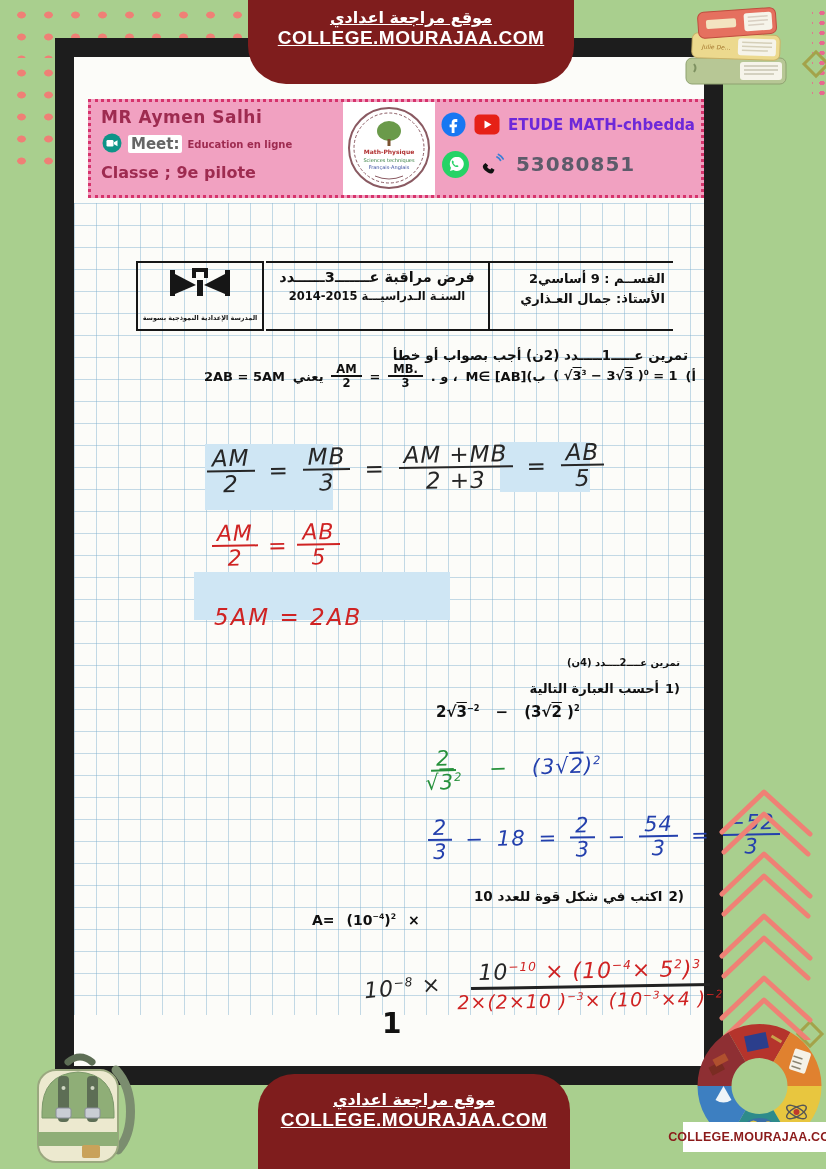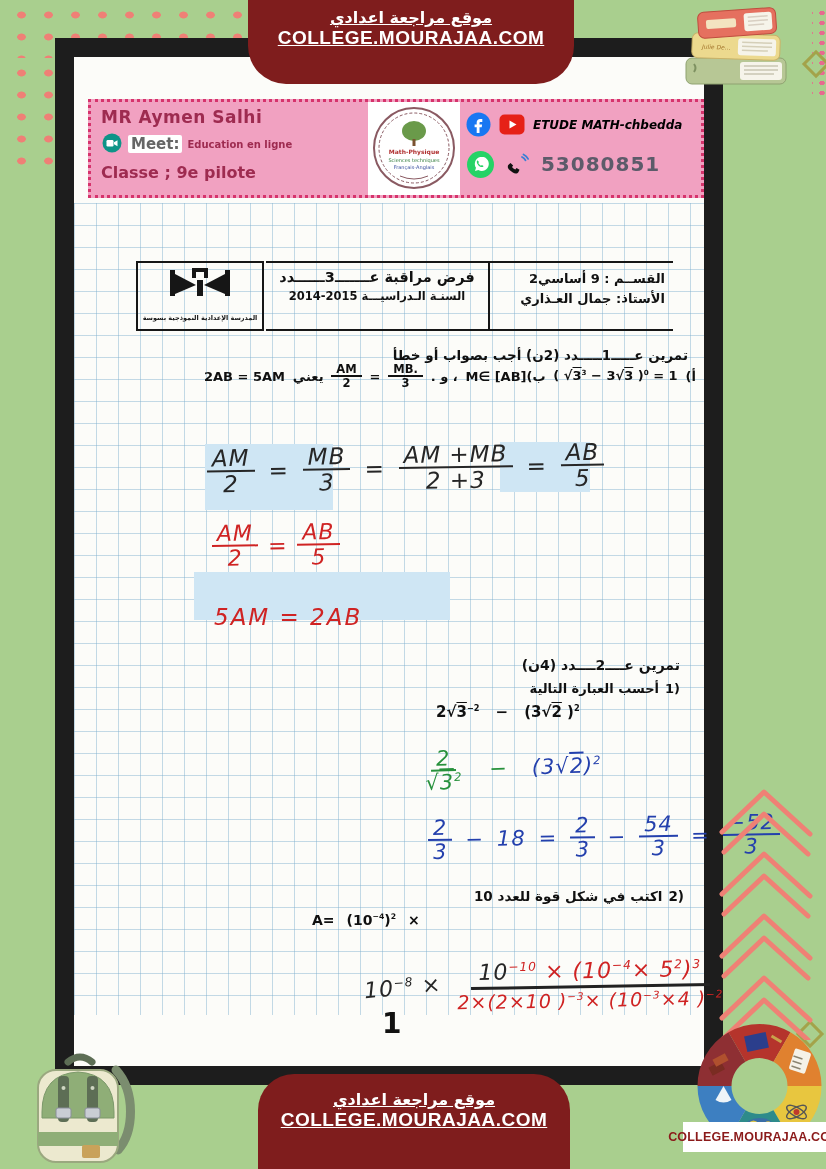--- a/index.html
+++ b/index.html
@@ -26,21 +26,21 @@
          border:3px dotted #d6336c;box-sizing:border-box;display:flex;align-items:stretch;}
   .tc-left{flex:1.3;padding:5px 8px 4px 10px;color:#9e2b50;}
   .tc-name{font-weight:bold;font-size:17px;letter-spacing:.5px;}
   .tc-meetrow{display:flex;align-items:center;gap:5px;margin-top:6px;}
   .meet-chip{background:#fff;color:#666;font-weight:bold;font-size:15px;padding:0 3px;border-radius:2px;}
   .tc-course{font-weight:bold;font-size:10px;}
   .tc-classe{font-weight:bold;font-size:16px;margin-top:8px;}
   .tc-stamp{width:92px;background:#fff;display:flex;align-items:center;justify-content:center;}
   .tc-right{flex:1.15;padding:6px 6px;}
   .tc-row{display:flex;align-items:center;gap:8px;}
-  .brand-txt{font-weight:bold;font-size:12px;color:#000000;white-space:nowrap;font-style:italic;}
+  .brand-txt{font-weight:bold;font-size:15px;color:#6d28d9;white-space:nowrap;}
   .phone-txt{font-weight:bold;font-size:20px;color:#5d5b6a;letter-spacing:1px;}
   .icon{display:inline-flex;align-items:center;justify-content:center;}
   
   .exhdr{position:absolute;left:52px;top:200px;width:547px;height:80px;color:#111;}
   .logo-box{position:absolute;left:10px;top:4px;width:128px;height:70px;border:2px solid #161616;
             box-sizing:border-box;text-align:center;padding-top:3px;}
   .school-name{font-size:6.5px;font-weight:bold;white-space:nowrap;}
   .mid-cell{position:absolute;left:140px;top:4px;width:222px;height:70px;box-sizing:border-box;
             border-top:2px solid #161616;border-bottom:2px solid #161616;text-align:center;padding-top:6px;}
   .exam-title{font-weight:bold;font-size:14.5px;}
@@ -246,21 +246,21 @@
         <span>=</span>
         <span class="fr">
             <span class="n">AB</span>
             <span class="d">5</span>
           </span>
       </div>
       <div class="hwrow hw ink-r" style="left:140px;top:547px;font-size:23px;letter-spacing:2px;">
         <span>5AM = 2AB</span>
       </div>
 
-      <div class="artitle rtl" style="right:24px;top:600px;font-size:14px;">تمرين عــــ2ــــدد (4ن)</div>
+      <div class="artitle rtl" style="right:24px;top:600px;font-size:10px;">تمرين عــــ2ــــدد (4ن)</div>
       <div class="qline" style="right:24px;top:624px;font-size:13px;">
         <span>1)</span>
         <span class="rtl">أحسب العبارة التالية</span>
       </div>
 
       <div class="pmath" style="left:362px;top:646px;font-size:15px;">
         <span><span>2√</span><span class="ov">3</span><sup>−2</sup></span>
         <span>−</span>
         <span><span>(3√</span><span class="ov">2</span><span> )</span><sup>2</sup></span>
       </div>

